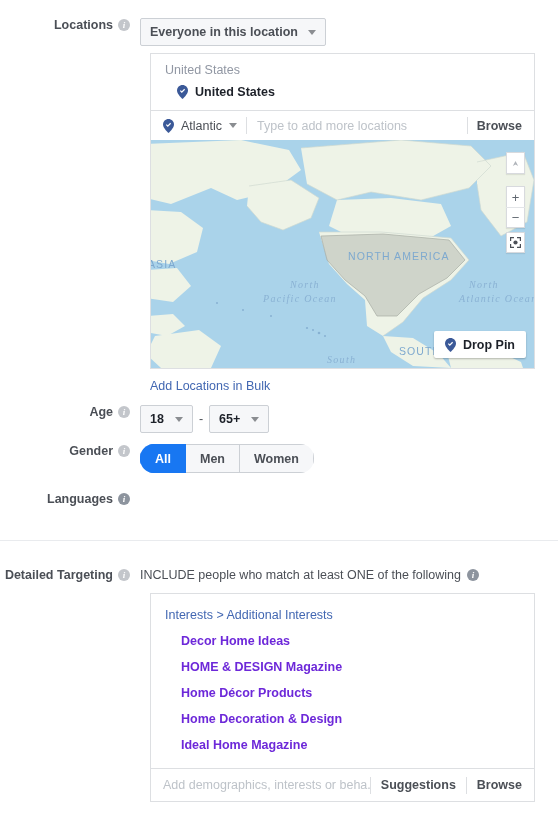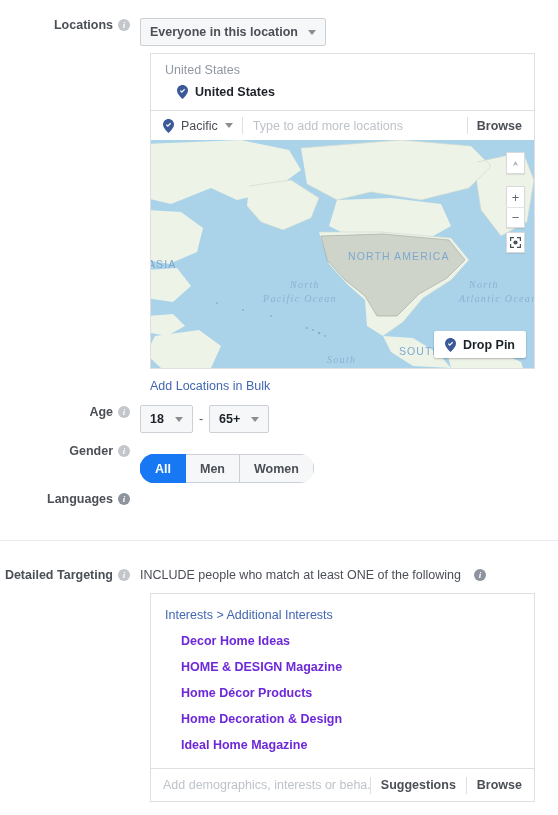--- a/index.html
+++ b/index.html
@@ -157,21 +157,21 @@
     display: inline-flex; align-items: center; gap: 11px;
     height: 28px; padding: 0 9px;
     background: #f6f7f9; border: 1px solid #ccd0d5; border-radius: 2px;
     font-size: 12.5px; font-weight: bold; color: #1d2129;
     cursor: pointer;
   }
   .age-dash { color: #4b4f56; font-size: 12.5px; padding: 0 6px; }
 
   
   #gender-row { position: absolute; left: 0; top: 444px; width: 558px; }
-  .seg { display: inline-flex; border-radius: 14px; overflow: hidden; margin-top: 10px; }
+  .seg { display: inline-flex; border-radius: 14px; overflow: hidden; }
   .seg .opt {
     height: 29px; min-width: 40px; padding: 0 14px;
     display: flex; align-items: center; justify-content: center;
     background: #f6f7f9;
     border: 1px solid #ccd0d5; border-left-width: 0;
     font-size: 12.5px; font-weight: bold; color: #4b4f56;
     cursor: pointer;
   }
   .seg .opt:first-child { border-left-width: 1px; }
   .seg .opt.active {
@@ -192,21 +192,21 @@
 
   
   #divider {
     position: absolute; left: 0; top: 540px;
     width: 558px; height: 1px; background: #e9ebee;
   }
 
   
   #dt-row { position: absolute; left: 0; top: 568px; width: 558px; }
   .dt-caption {
-    display: flex; align-items: center; gap: 13px;
+    display: flex; align-items: center; gap: 6px;
     font-size: 12.5px; color: #4b4f56;
   }
   #dt-panel {
     position: absolute; left: 150px; top: 593px;
     width: 385px;
     background: #fff; border: 1px solid #dddfe2;
   }
   .dt-breadcrumb {
     padding: 14px 0 0 14px;
     font-size: 12.5px; color: #4267b2;
@@ -269,21 +269,21 @@
     </div>
 
     <div class="loc-inputbar">
       <div class="include-sel">
         <span class="pin">
           <svg width="11" height="14" viewBox="0 0 11 14">
               <path d="M5.5 0C2.46 0 0 2.46 0 5.5 0 9.2 5.5 14 5.5 14S11 9.2 11 5.5C11 2.46 8.54 0 5.5 0z" fill="#3b5998"></path>
               <path d="M4.8 7.9L2.9 6.1l.85-.88 1.05 1 2.4-2.45.85.88z" fill="#fff"></path>
             </svg>
         </span>
-        <span>Pacific</span>
+        <span>Atlantic</span>
         <span class="caret"></span>
       </div>
       <span class="vsep"></span>
       <input class="loc-typeahead" type="text" placeholder="Type to add more locations" style="">
       <span class="vsep"></span>
       <span class="browse-link">Browse</span>
     </div>
 
     <div id="map">
       <svg class="basemap" width="383" height="228" viewBox="0 0 383 228">

